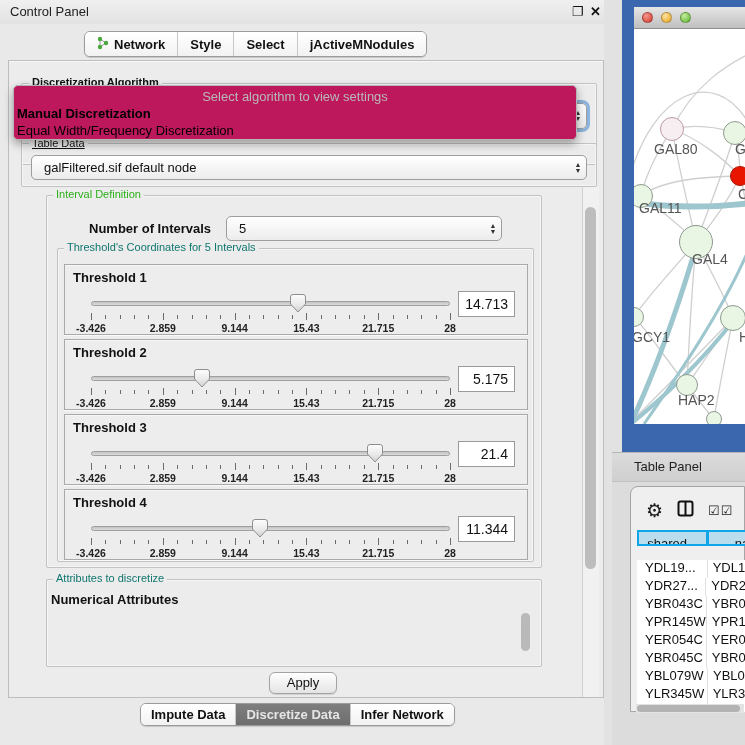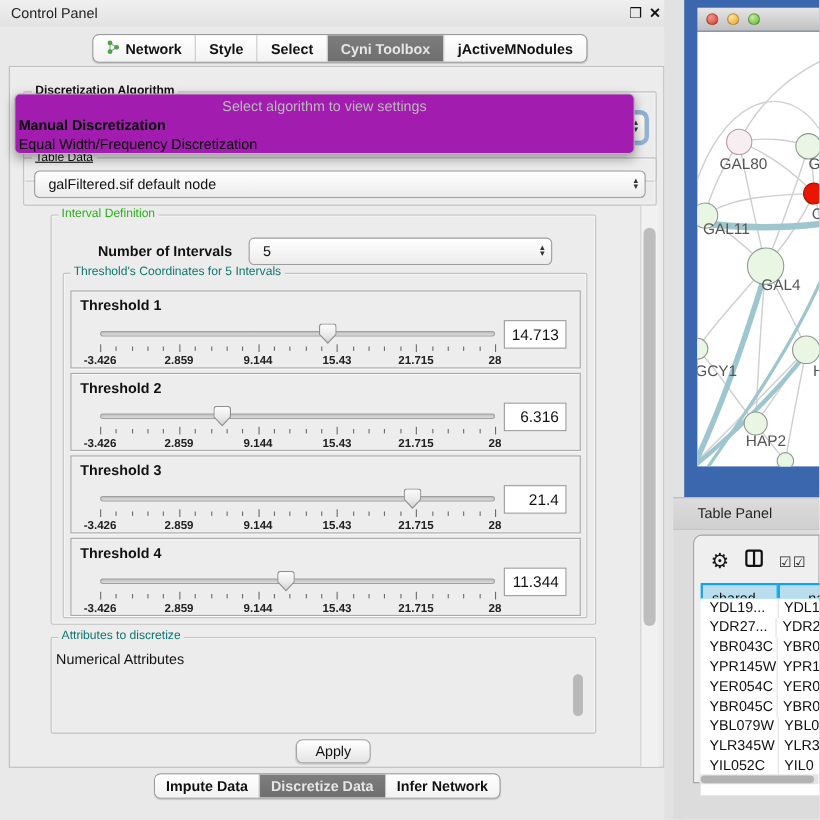--- a/index.html
+++ b/index.html
@@ -33,21 +33,21 @@
 
   
   .mac-combo { position:absolute; background:linear-gradient(#ffffff,#ececec); border:1px solid #9d9d9d;
                border-radius:5px; font-size:13px; display:flex; align-items:center; }
   .mac-combo .val { padding-left:12px; flex:1; }
   .stepper { width:16px; display:flex; flex-direction:column; align-items:center; justify-content:center;
              font-size:7px; line-height:6px; color:#333; }
   .focus-ring { box-shadow:0 0 0 3px rgba(105,160,216,.75); }
 
   
-  #algo-popup { left:13px; top:85px; width:564px; height:55px; background:#a21caf; border:1px solid #b5b5b5;
+  #algo-popup { left:13px; top:85px; width:564px; height:55px; background:#be185d; border:1px solid #b5b5b5;
                 border-radius:5px; box-shadow:0 4px 10px rgba(0,0,0,.35); z-index:30; }
   #algo-prompt { position:absolute; left:0; right:0; top:3px; text-align:center; color:#b9b9b9; font-size:13px; }
   .algo-item { position:absolute; left:3px; font-size:13px; color:#000; }
 
   
   #interval-title { color:#2cb11b; }
   .blue-label { color:#0f766e; }
   #num-int-label { left:88px; top:220px; font-size:13px; font-weight:bold; }
 
   .threshold-panel { position:absolute; left:63px; width:464px; height:71px; background:#ededed;
@@ -96,21 +96,21 @@
                      border-top:1px solid #b5b5b5; border-bottom:1px solid #c2c2c2; }
   #table-panel-title { left:634px; top:459px; font-size:13px; color:#222; }
   #tp-bg { left:612px; top:482px; width:133px; height:263px; background:#dcdcdc; }
   #table-window { left:630px; top:486px; width:115px; height:226px; background:#efefef;
                   border:1px solid #a5a5a5; border-radius:8px 0 0 0; }
   #tp-toolbar { left:636px; top:492px; width:109px; height:36px; display:flex; align-items:center; gap:14px; padding-left:10px; }
   #gear-icon { font-size:19px; color:#1a1a1a; line-height:1; }
   #checks { font-size:13px; letter-spacing:1px; color:#222; }
   .thead-cell { position:absolute; top:530px; height:16px; background:#b9dded; border:2px solid #0ea5e9;
                 font-size:13px; text-align:center; line-height:24px; overflow:hidden; }
-  #tbody { left:637px; top:544px; width:108px; height:179px; background:#fff; overflow:hidden; }
+  #tbody { left:637px; top:560px; width:108px; height:152px; background:#fff; overflow:hidden; }
   .trow { display:flex; height:18px; font-size:13px; }
   .tcell1 { width:71px; padding-left:8px; border-right:1px solid #e0e0e0; overflow:hidden; white-space:nowrap; }
   .tcell2 { padding-left:5px; overflow:hidden; white-space:nowrap; }
   #hscroll { left:636px; top:704px; width:108px; height:9px; background:#e3e3e3; }
   #hscroll-thumb { left:1px; top:1px; width:103px; height:7px; background:#b3b3b3; border-radius:4px; position:absolute; }
 </style>
 </head>
 <body>
 
 <svg width="0" height="0" style="position:absolute">
@@ -142,23 +142,20 @@
             <circle cx="9" cy="7" r="2.2" fill="#47a83d"></circle>
           </svg>
       </span>
       <span>Network</span>
     </div>
     <div class="seg-tab">
         <span>Style</span>
       </div>
     <div class="seg-tab">
         <span>Select</span>
-      </div>
-    <div class="seg-tab active">
-        <span>Cyni Toolbox</span>
       </div>
     <div class="seg-tab">
         <span>jActiveMNodules</span>
       </div>
   </div>
 
   <div class="abs" id="cp-content">
 
     <div class="group-box" style="left:12px; top:22px; width:576px; height:82px;"></div>
     <div class="group-label" style="left:20px; top:15px; font-weight:bold;">Discretization Algorithm</div>
@@ -278,21 +275,21 @@
           </div>
         <div class="tick-labels">
             <span class="tick-label" style="left: 0%;">-3.426</span>
             <span class="tick-label" style="left: 20%;">2.859</span>
             <span class="tick-label" style="left: 40%;">9.144</span>
             <span class="tick-label" style="left: 60%;">15.43</span>
             <span class="tick-label" style="left: 80%;">21.715</span>
             <span class="tick-label" style="left: 100%;">28</span>
           </div>
       </div>
-      <div class="th-value">6.316</div>
+      <div class="th-value">5.175</div>
     </div>
     <div class="threshold-panel" style="left:55px; top:353px;">
       <div class="th-title">Threshold 3</div>
       <div class="slider">
         <div class="track"></div>
         <div class="thumb" style="left: calc(79% - 8px);"><svg width="16" height="19" viewBox="0 0 16 19">
               <path d="M3,0.5 H13 Q15.5,0.5 15.5,3 V10 L8,18 L0.5,10 V3 Q0.5,0.5 3,0.5 Z" fill="url(#thumbGrad)" stroke="#8e8e8e"></path>
             </svg></div>
         <div class="ticks">
             <div class="tick major" style="left: 0%;"></div>
@@ -375,21 +372,21 @@
             <span class="tick-label" style="left: 60%;">15.43</span>
             <span class="tick-label" style="left: 80%;">21.715</span>
             <span class="tick-label" style="left: 100%;">28</span>
           </div>
       </div>
       <div class="th-value">11.344</div>
     </div>
 
     <div class="group-box" style="left:37px; top:518px; width:496px; height:88px;"></div>
     <div class="group-label blue-label" style="left:44px; top:511px;">Attributes to discretize</div>
-    <div class="abs" style="left:42px; top:531px; font-size:13px; font-weight:normal; position:absolute;text-align:center;">Numerical Attributes</div>
+    <div class="abs" style="left:42px; top:531px; font-size:13px; font-weight:bold; position:absolute;text-align:center;">Numerical Attributes</div>
     <div class="vscroll-thumb" style="left:512px; top:552px; width:9px; height:38px;"></div>
 
     <div class="abs" id="apply-btn" style="position:absolute; left:260px; top:611px;">Apply</div>
 
     <div class="abs" id="main-scroll-track" style="position:absolute; left:573px; top:126px; height:510px;"></div>
     <div class="abs" id="main-scroll-thumb" style="position:absolute; left:576px; top:146px;"></div>
   </div>
 
   <div class="abs" id="algo-popup">
     <div id="algo-prompt">Select algorithm to view settings</div>

